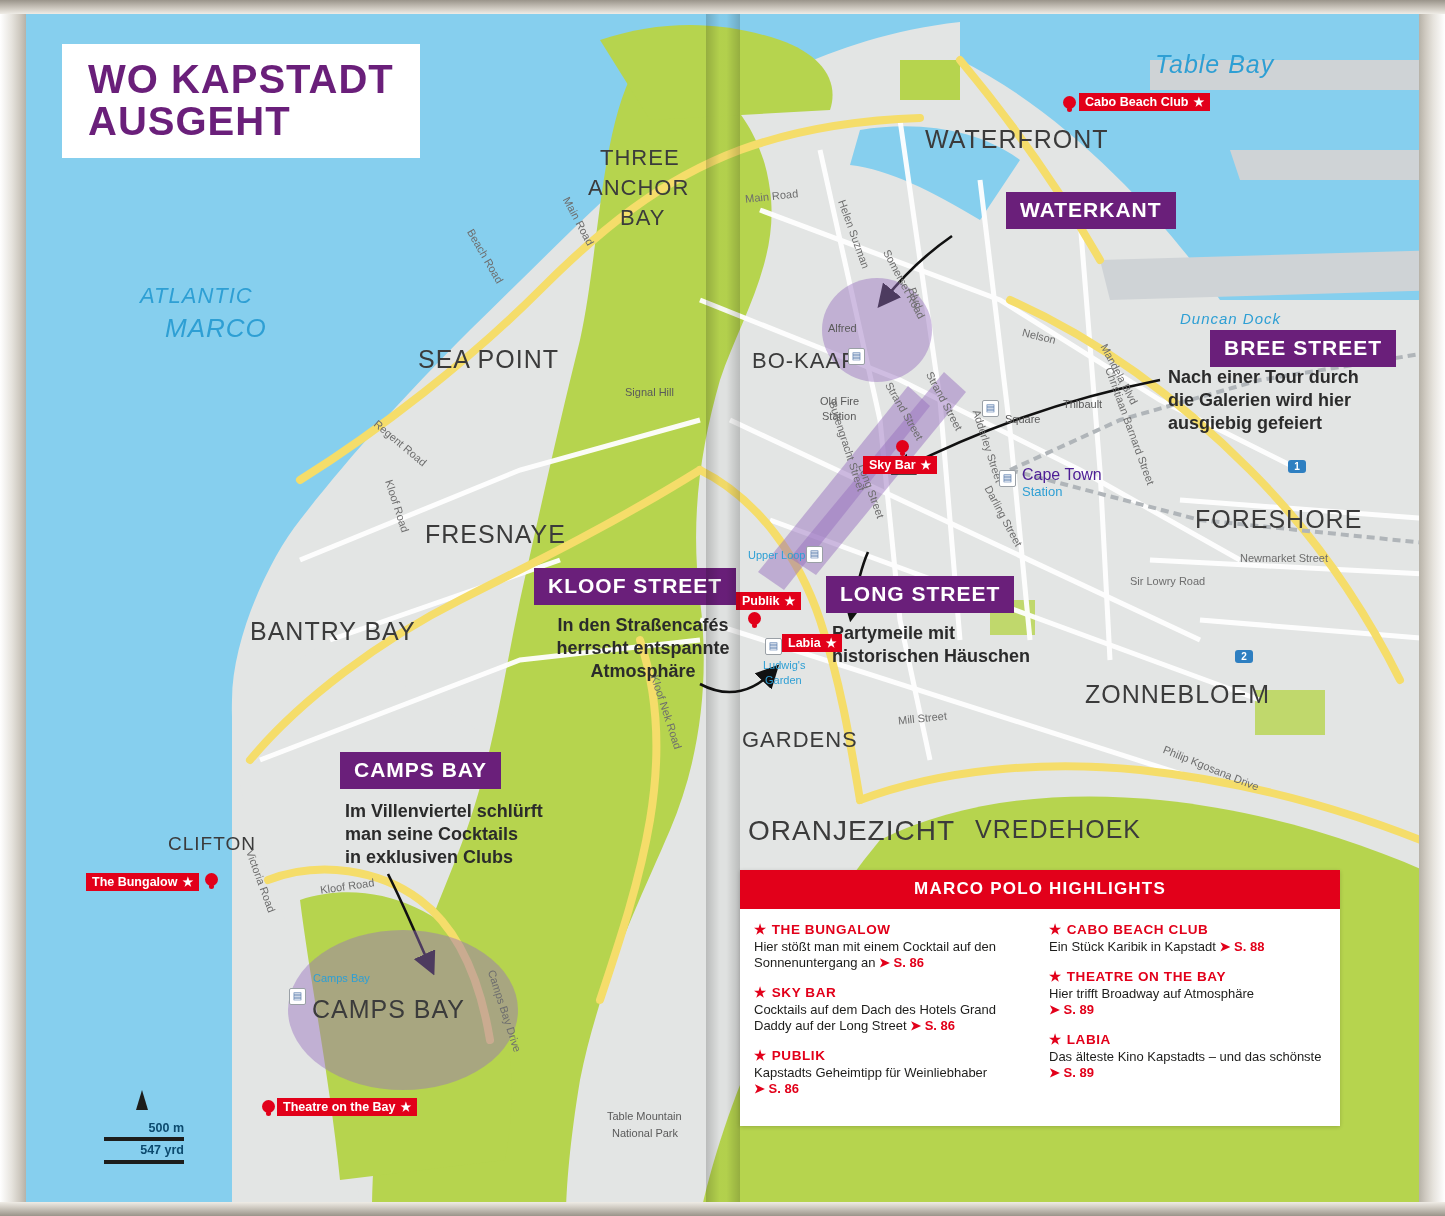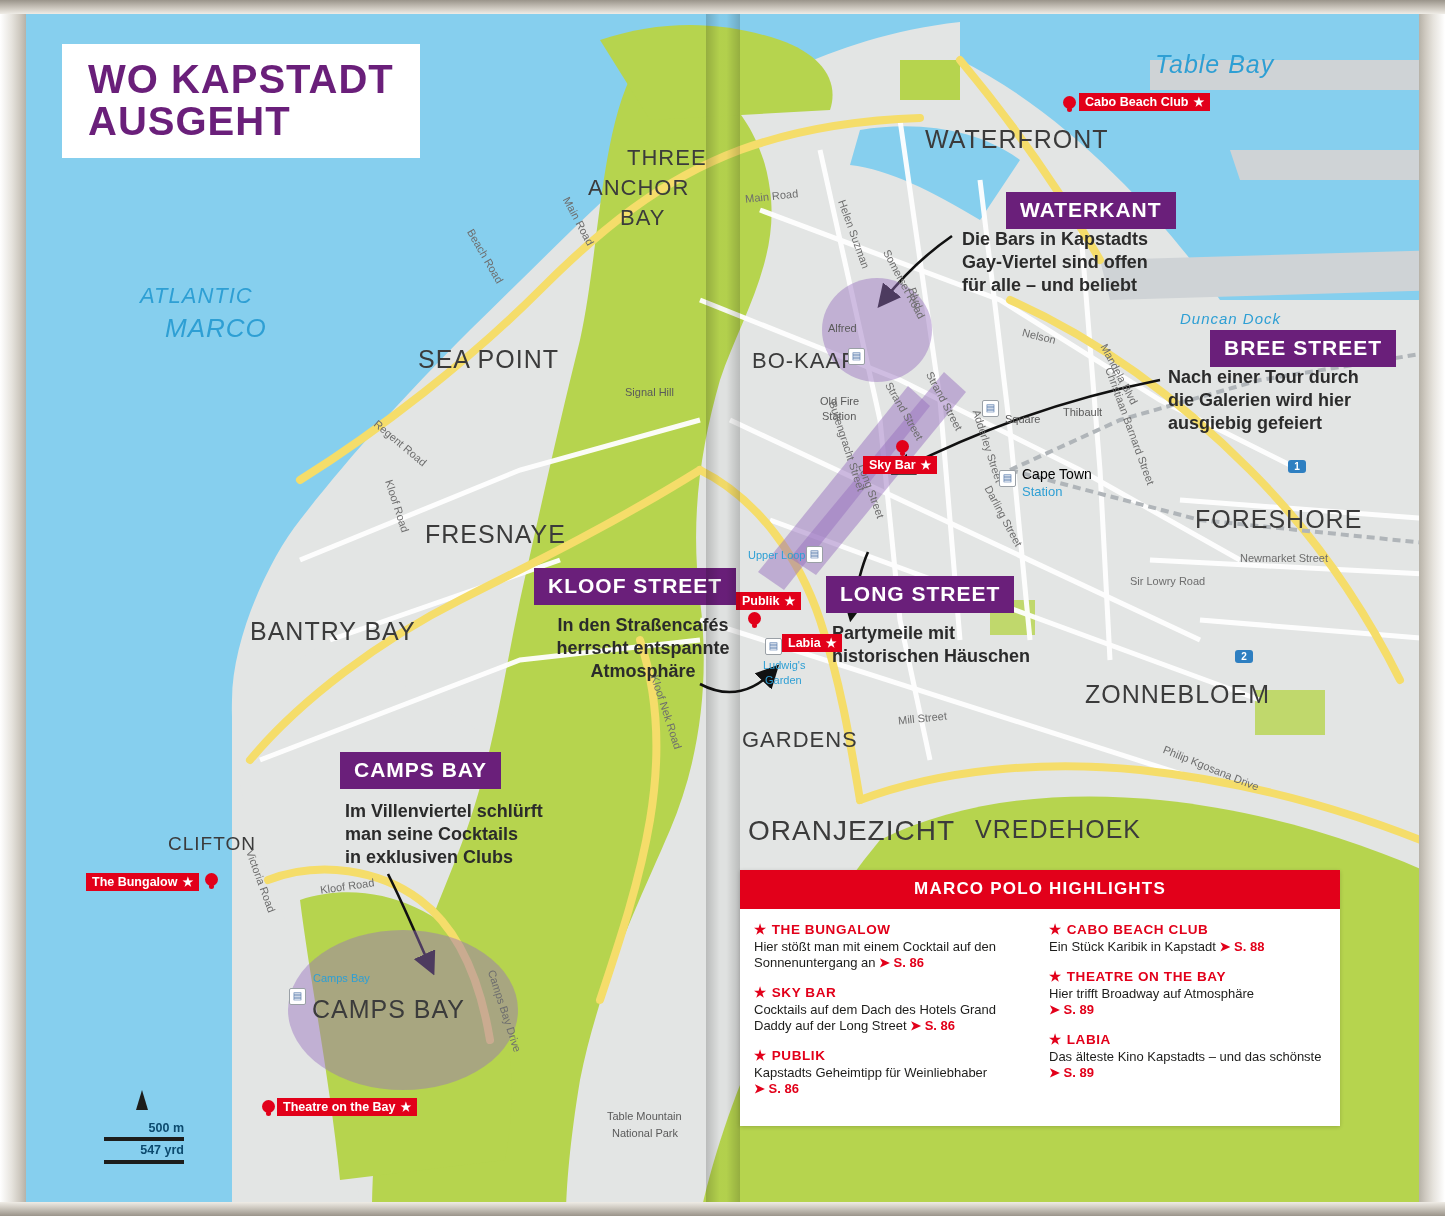--- a/index.html
+++ b/index.html
@@ -164,42 +164,42 @@
 
   <div class="ellipse" style="left:822px;top:278px;width:110px;height:104px;"></div>
   <div class="ellipse" style="left:288px;top:930px;width:230px;height:160px;"></div>
 
   <div class="water-label" style="left:1155px;top:50px;font-size:25px;">Table Bay</div>
   <div class="water-label" style="left:140px;top:283px;font-size:22px;">ATLANTIC</div>
   <div class="water-label" style="left:165px;top:313px;font-size:26px;">MARCO</div>
   <div class="water-label" style="left:1180px;top:310px;font-size:15px;">Duncan Dock</div>
 
   <div class="place" style="left:925px;top:125px;font-size:25px;">WATERFRONT</div>
-  <div class="place" style="left:600px;top:145px;font-size:22px;margin-left:27px;">THREE</div>
+  <div class="place" style="left:600px;top:145px;font-size:22px;">THREE</div>
   <div class="place" style="left:588px;top:175px;font-size:22px;">ANCHOR</div>
   <div class="place" style="left:620px;top:205px;font-size:22px;">BAY</div>
   <div class="place" style="left:418px;top:345px;font-size:25px;">SEA POINT</div>
   <div class="place" style="left:752px;top:348px;font-size:22px;">BO-KAAP</div>
   <div class="place" style="left:425px;top:520px;font-size:25px;">FRESNAYE</div>
   <div class="place" style="left:250px;top:617px;font-size:25px;">BANTRY BAY</div>
   <div class="place" style="left:1195px;top:505px;font-size:25px;">FORESHORE</div>
   <div class="place" style="left:1085px;top:680px;font-size:25px;">ZONNEBLOEM</div>
   <div class="place" style="left:742px;top:727px;font-size:22px;">GARDENS</div>
   <div class="place" style="left:748px;top:815px;font-size:28px;">ORANJEZICHT</div>
   <div class="place" style="left:975px;top:815px;font-size:25px;">VREDEHOEK</div>
   <div class="place" style="left:168px;top:833px;font-size:19px;">CLIFTON</div>
   <div class="place" style="left:312px;top:995px;font-size:25px;">CAMPS BAY</div>
 
   <div class="small-label" style="left:625px;top:386px;">Signal Hill</div>
   <div class="small-label" style="left:828px;top:322px;">Alfred</div>
   <div class="small-label" style="left:820px;top:395px;">Old Fire</div>
   <div class="small-label" style="left:822px;top:410px;">Station</div>
-  <div class="small-label" style="left:1063px;top:398px;margin-top:8px;">Thibault</div>
+  <div class="small-label" style="left:1063px;top:398px;">Thibault</div>
   <div class="small-label" style="left:1005px;top:413px;">Square</div>
-  <div class="small-label" style="left:1022px;top:466px;color:#000000;font-size:14px;">Cape Town</div>
+  <div class="small-label" style="left:1022px;top:466px;color:#4c1d95;font-size:16px;">Cape Town</div>
   <div class="small-label" style="left:1022px;top:484px;color:#2e9fd4;font-size:13px;">Station</div>
   <div class="small-label" style="left:748px;top:549px;color:#2e9fd4;">Upper Loop</div>
   <div class="small-label" style="left:763px;top:659px;color:#2e9fd4;">Ludwig's</div>
   <div class="small-label" style="left:765px;top:674px;color:#2e9fd4;">Garden</div>
   <div class="small-label" style="left:313px;top:972px;color:#2e9fd4;">Camps Bay</div>
   <div class="small-label" style="left:607px;top:1110px;">Table Mountain</div>
   <div class="small-label" style="left:612px;top:1127px;">National Park</div>
 
   <div class="street-label" style="left:745px;top:190px;transform:rotate(-6deg);">Main Road</div>
   <div class="street-label" style="left:552px;top:215px;transform:rotate(62deg);">Main Road</div>
@@ -235,23 +235,20 @@
   <div class="tstat" style="left:765px;top:638px;">▤</div>
   <div class="hwy" style="left:1288px;top:460px;">1</div>
   <div class="hwy" style="left:1235px;top:650px;">2</div>
 
   <div class="title-box">
     <div class="t">WO KAPSTADT
 AUSGEHT</div>
   </div>
 
   <div class="tag" style="left:1006px;top:192px;">WATERKANT</div>
-  <div class="callout" style="left:962px;top:228px;width:240px;">Die Bars in Kapstadts
-Gay-Viertel sind offen
-für alle – und beliebt</div>
 
   <div class="tag" style="left:1210px;top:330px;">BREE STREET</div>
   <div class="callout" style="left:1168px;top:366px;width:250px;">Nach einer Tour durch
 die Galerien wird hier
 ausgiebig gefeiert</div>
 
   <div class="tag" style="left:534px;top:568px;">KLOOF STREET</div>
   <div class="callout" style="left:528px;top:614px;width:230px;text-align:center;">In den Straßencafés
 herrscht entspannte
 Atmosphäre</div>

